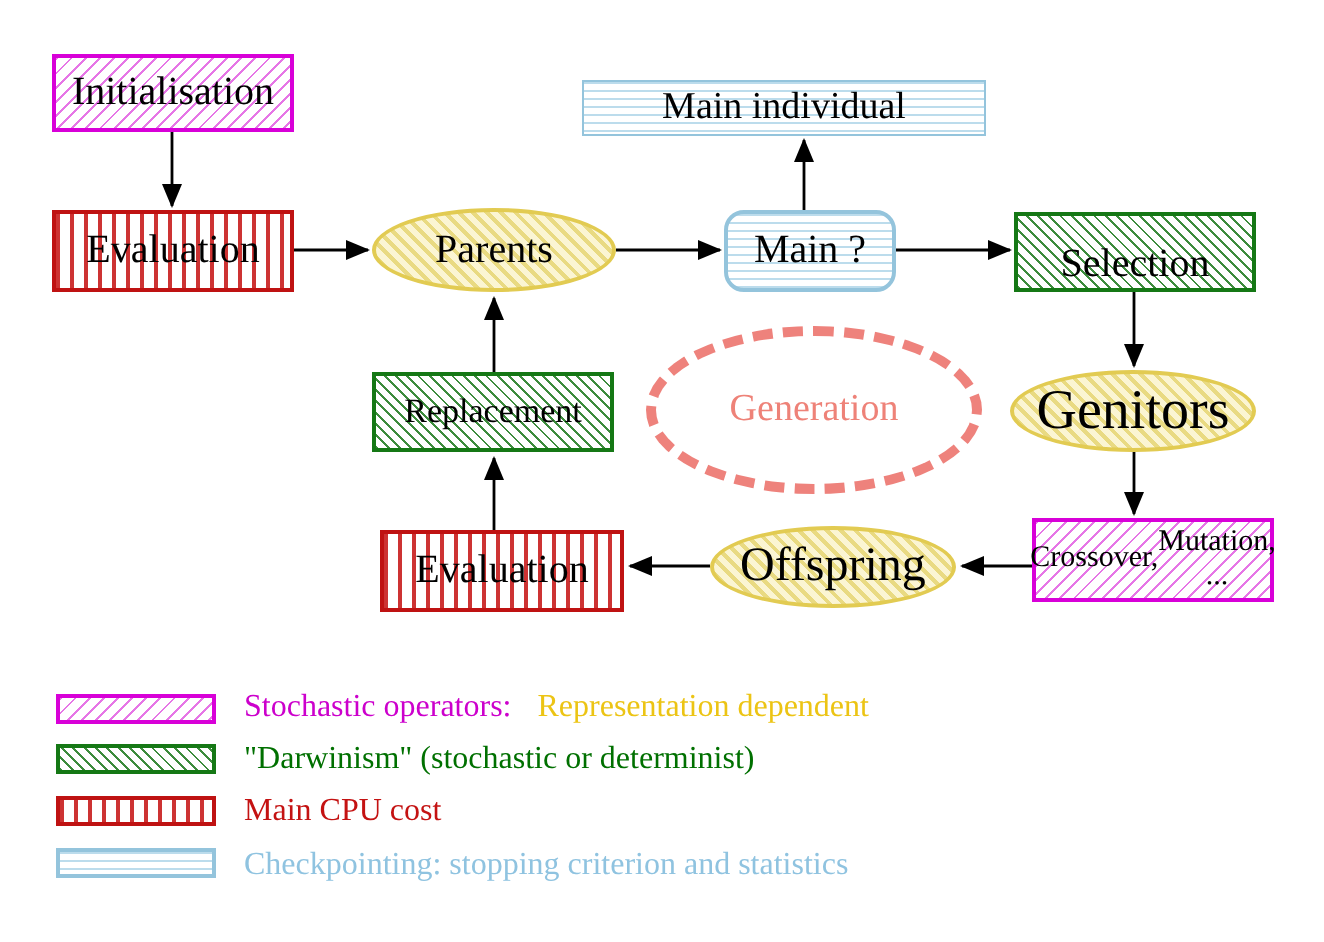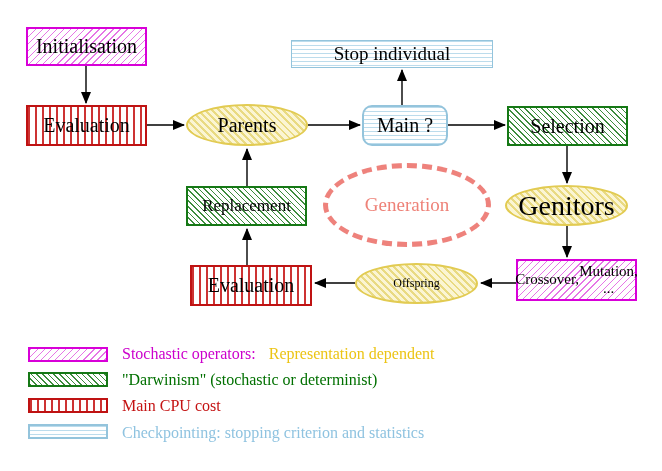--- a/index.html
+++ b/index.html
@@ -32,25 +32,25 @@
     border:2px solid #e2cb52; background-color:#fbf5d3;
     background-image:repeating-linear-gradient(45deg,#e9da82 0 2px,rgba(0,0,0,0) 2px 5px);
     border-radius:50%;
   }
   
   .box-init        { left:26px;  top:27px;  width:121px; height:39px; font-size:20px; }
   .box-eval-top    { left:26px;  top:105px; width:121px; height:41px; font-size:20px; }
   .ellipse-parents { left:186px; top:104px; width:122px; height:42px; font-size:20px; }
   .box-stop        { left:362px; top:105px; width:86px;  height:41px; font-size:20px; border-radius:10px; }
   .box-best        { left:291px; top:40px;  width:202px; height:28px; font-size:19px; border-width:1px; }
-  .box-selection   { left:507px; top:106px; width:121px; height:40px; font-size:20px; }
+  .box-selection   { left:507px; top:106px; width:121px; height:40px; font-size:20px;align-items:flex-end; }
   .ellipse-genitors{ left:505px; top:185px; width:123px; height:41px; font-size:28px; }
   .box-crossover   { left:516px; top:259px; width:121px; height:42px; font-size:15px;
                      flex-direction:row; line-height:1.15; }
-  .ellipse-offspring{ left:355px; top:263px; width:123px; height:41px; font-size:12px; }
+  .ellipse-offspring{ left:355px; top:263px; width:123px; height:41px; font-size:24px; }
   .box-eval-bottom { left:190px; top:265px; width:122px; height:41px; font-size:20px; }
   .box-replacement { left:186px; top:186px; width:121px; height:40px; font-size:17px; }
   .ellipse-generation {
     left:323px; top:163px; width:168px; height:84px;
     border:5px dashed #ee827c; border-radius:50%;
     color:#ee8278; font-size:19px; background:transparent;
   }
   
   .arrows { position:absolute; left:0; top:0; pointer-events:none; }
   
@@ -75,21 +75,21 @@
 
   <div class="node p-red box-eval-top">
     <span>Evaluation</span>
   </div>
 
   <div class="node p-yellow ellipse-parents">
     <span>Parents</span>
   </div>
 
   <div class="node p-cyan box-best">
-    <span>Stop individual</span>
+    <span>Main individual</span>
   </div>
 
   <div class="node p-cyan box-stop">
     <span>Main ?</span>
   </div>
 
   <div class="node p-green box-selection">
     <span>Selection</span>
   </div>
 

